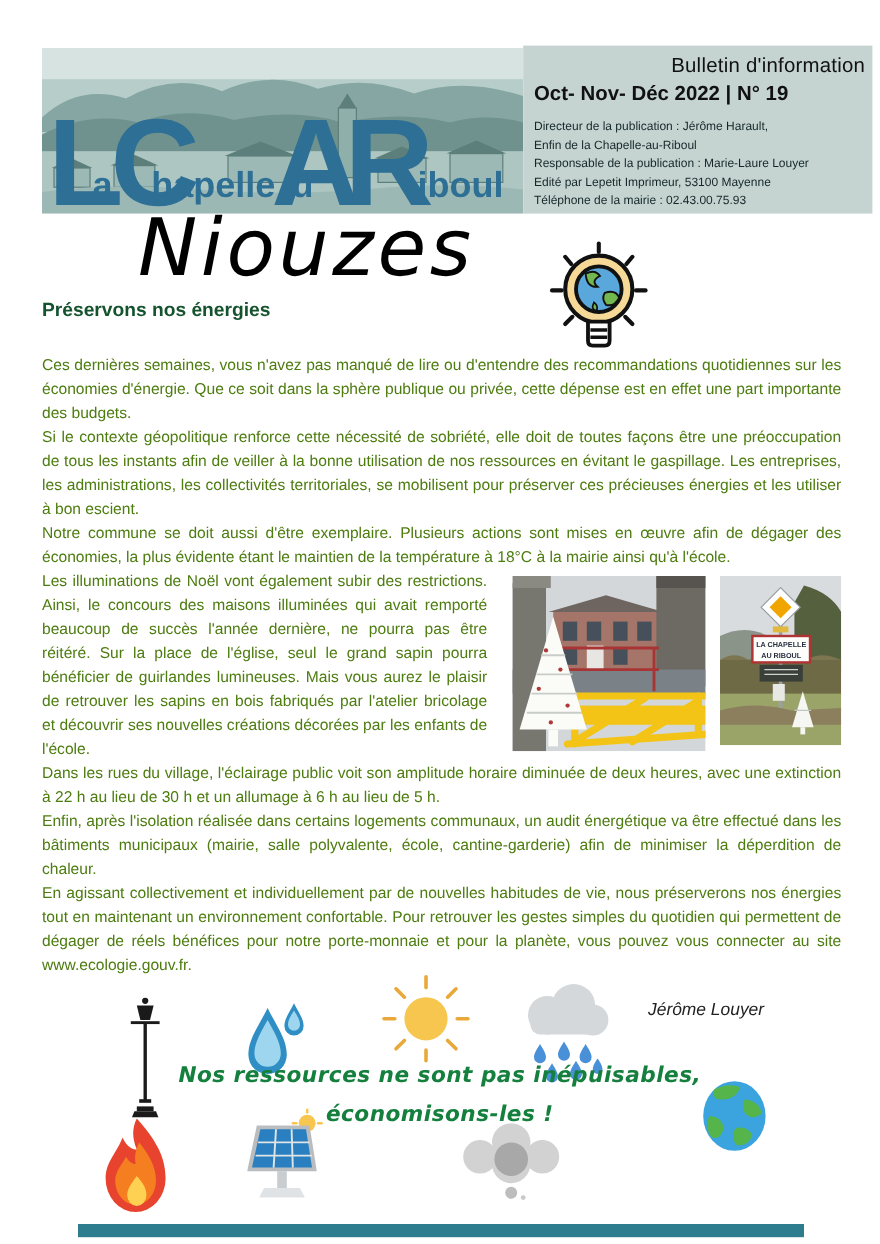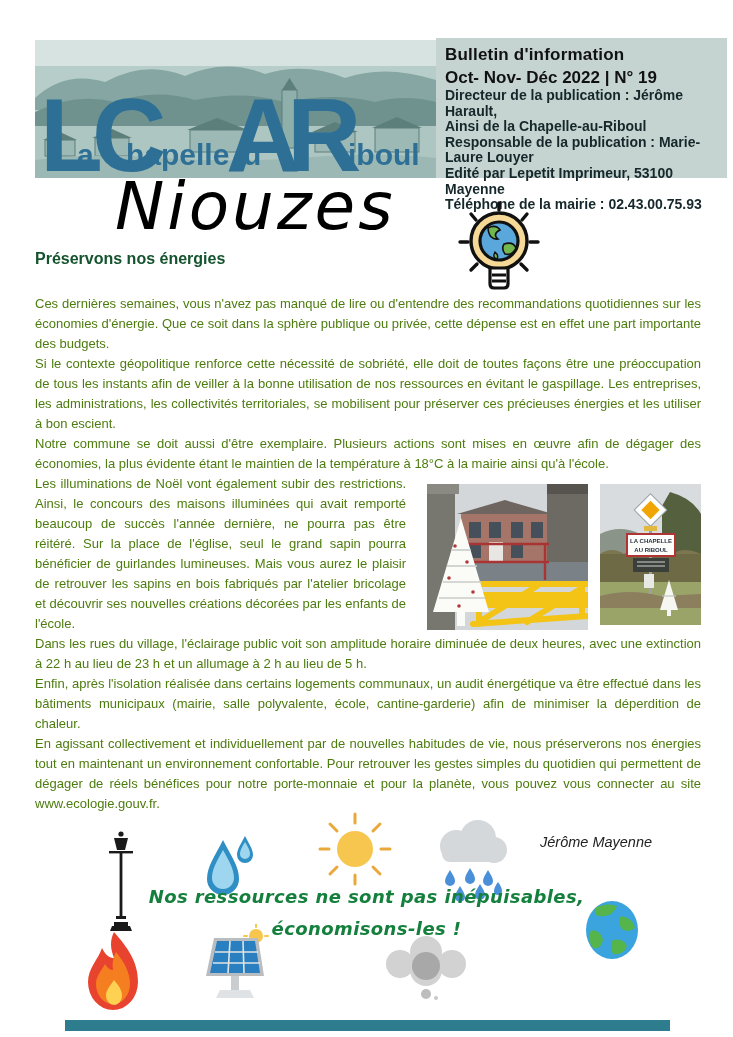--- a/index.html
+++ b/index.html
@@ -4,37 +4,37 @@
 <style>
   html,body{margin:0;padding:0;}
   body{width:733px;height:1037px;background:#ffffff;position:relative;overflow:hidden;
        font-family:"Liberation Sans", sans-serif;}
   .abs{position:absolute;}
 
   
   .masthead-photo{left:35px;top:40px;width:401px;height:138px;}
   .infobox{left:436px;top:38px;width:291px;height:140px;background:#c5d4d1;
            color:#111;box-sizing:border-box;padding:7px 6px 0 9px;}
-  .infobox .title{font-size:17px;font-weight:bold;text-align:left;letter-spacing:.2px;}
+  .infobox .title{font-size:17px;font-weight:normal;text-align:right;letter-spacing:.2px;}
   .infobox .issue{font-size:17px;font-weight:bold;margin-top:3px;}
-  .infobox .credits{margin-top:0;font-size:14px;font-weight:700;line-height:15.6px;color:#15272a;}
+  .infobox .credits{margin-top:10px;font-size:10px;font-weight:400;line-height:15.6px;color:#15272a;}
 
   .big-letter{color:#2d6f95;font-weight:bold;font-size:103px;line-height:103px;
               font-family:"Liberation Sans",sans-serif;}
   .small-letter{color:#2d6f95;font-weight:bold;font-size:30px;line-height:30px;}
   .logo-script{color:#000000;font-family:"DejaVu Sans",sans-serif;font-style:italic;
                font-weight:normal;font-size:66px;letter-spacing:3px;}
 
   
   .heading{left:35px;top:250px;width:610px;text-align:left;color:#14532d;
            font-weight:bold;font-size:16px;}
   .article{left:35px;top:294px;width:666px;color:#4d7c0f;font-size:13px;
            line-height:20px;text-align:justify;}
   .article p{margin:0;}
-  .p4row{display:flex;gap:21px;align-items:center;}
+  .p4row{display:flex;gap:21px;align-items:flex-start;}
   .p4col{width:384px;}
   .photos{width:274px;display:flex;gap:12px;padding-top:6px;}
 
   .signature{left:540px;top:834px;font-style:italic;font-size:14.5px;color:#222;}
 
   
   .slogan{left:0;width:733px;text-align:center;color:#15803d;font-weight:bold;
           font-style:italic;font-family:"DejaVu Sans",sans-serif;font-size:18px;letter-spacing:.4px;}
   .slogan1{top:886px;}
   .slogan2{top:918px;}
@@ -69,21 +69,21 @@
     <path d="M8,100 L25,92 L42,100 Z"></path>
   </g>
   <path d="M0,120 Q60,112 130,118 Q210,124 290,116 Q350,112 401,118 L401,138 L0,138 Z" fill="#9cb8b4"></path>
 </svg>
 
 <div class="abs infobox">
   <div class="title">Bulletin d'information</div>
   <div class="issue">Oct- Nov- Déc 2022 | N° 19</div>
   <div class="credits">
     <div>Directeur de la publication : Jérôme Harault,</div>
-    <div>Ainsi de la Chapelle-au-Riboul</div>
+    <div>Enfin de la Chapelle-au-Riboul</div>
     <div>Responsable de la publication : Marie-Laure Louyer</div>
     <div>Edité par Lepetit Imprimeur, 53100 Mayenne</div>
     <div>Téléphone de la mairie : 02.43.00.75.93</div>
   </div>
 </div>
 
 <span class="abs big-letter" style="left:40px;top:84px;">L</span>
 <span class="abs small-letter" style="left:77px;top:140px;">a</span>
 <span class="abs big-letter" style="left:92px;top:84px;">C</span>
 <span class="abs small-letter" style="left:126px;top:140px;">hapelle</span>
@@ -217,26 +217,26 @@
         <rect x="44" y="90" width="10" height="14" fill="#e8e8e4"></rect>
 
         <path d="M69,96 L78,126 L60,126 Z" fill="#f6f6f2"></path>
         <rect x="67" y="126" width="4" height="6" fill="#f6f6f2"></rect>
         <line x1="62" y1="112" x2="76" y2="112" stroke="#c2c6c2" stroke-width="1.2"></line>
       </svg>
 
     </div>
   </div>
 
-  <p>Dans les rues du village, l'éclairage public voit son amplitude horaire diminuée de deux heures, avec une extinction à 22 h au lieu de 23 h et un allumage à 2 h au lieu de 5 h.</p>
+  <p>Dans les rues du village, l'éclairage public voit son amplitude horaire diminuée de deux heures, avec une extinction à 22 h au lieu de 30 h et un allumage à 6 h au lieu de 5 h.</p>
   <p>Enfin, après l'isolation réalisée dans certains logements communaux, un audit énergétique va être effectué dans les bâtiments municipaux (mairie, salle polyvalente, école, cantine-garderie) afin de minimiser la déperdition de chaleur.</p>
   <p>En agissant collectivement et individuellement par de nouvelles habitudes de vie, nous préserverons nos énergies tout en maintenant un environnement confortable. Pour retrouver les gestes simples du quotidien qui permettent de dégager de réels bénéfices pour notre porte-monnaie et pour la planète, vous pouvez vous connecter au site www.ecologie.gouv.fr.</p>
 </div>
 
-<div class="abs signature">Jérôme Mayenne</div>
+<div class="abs signature">Jérôme Louyer</div>
 
 <svg class="abs" style="left:103px;top:830px;" width="36" height="102" viewBox="0 0 36 102">
   <g fill="#1a1a1a">
     <circle cx="18" cy="4" r="2.6"></circle>
     <path d="M11,8 L25,8 L22,20 L14,20 Z"></path>
     <rect x="6" y="21" width="24" height="2.4"></rect>
     <rect x="16.6" y="23" width="2.8" height="64"></rect>
     <rect x="13" y="86" width="10" height="3"></rect>
     <rect x="11" y="92" width="14" height="4"></rect>
     <path d="M9,96 h18 l2,5 h-22 z"></path>

